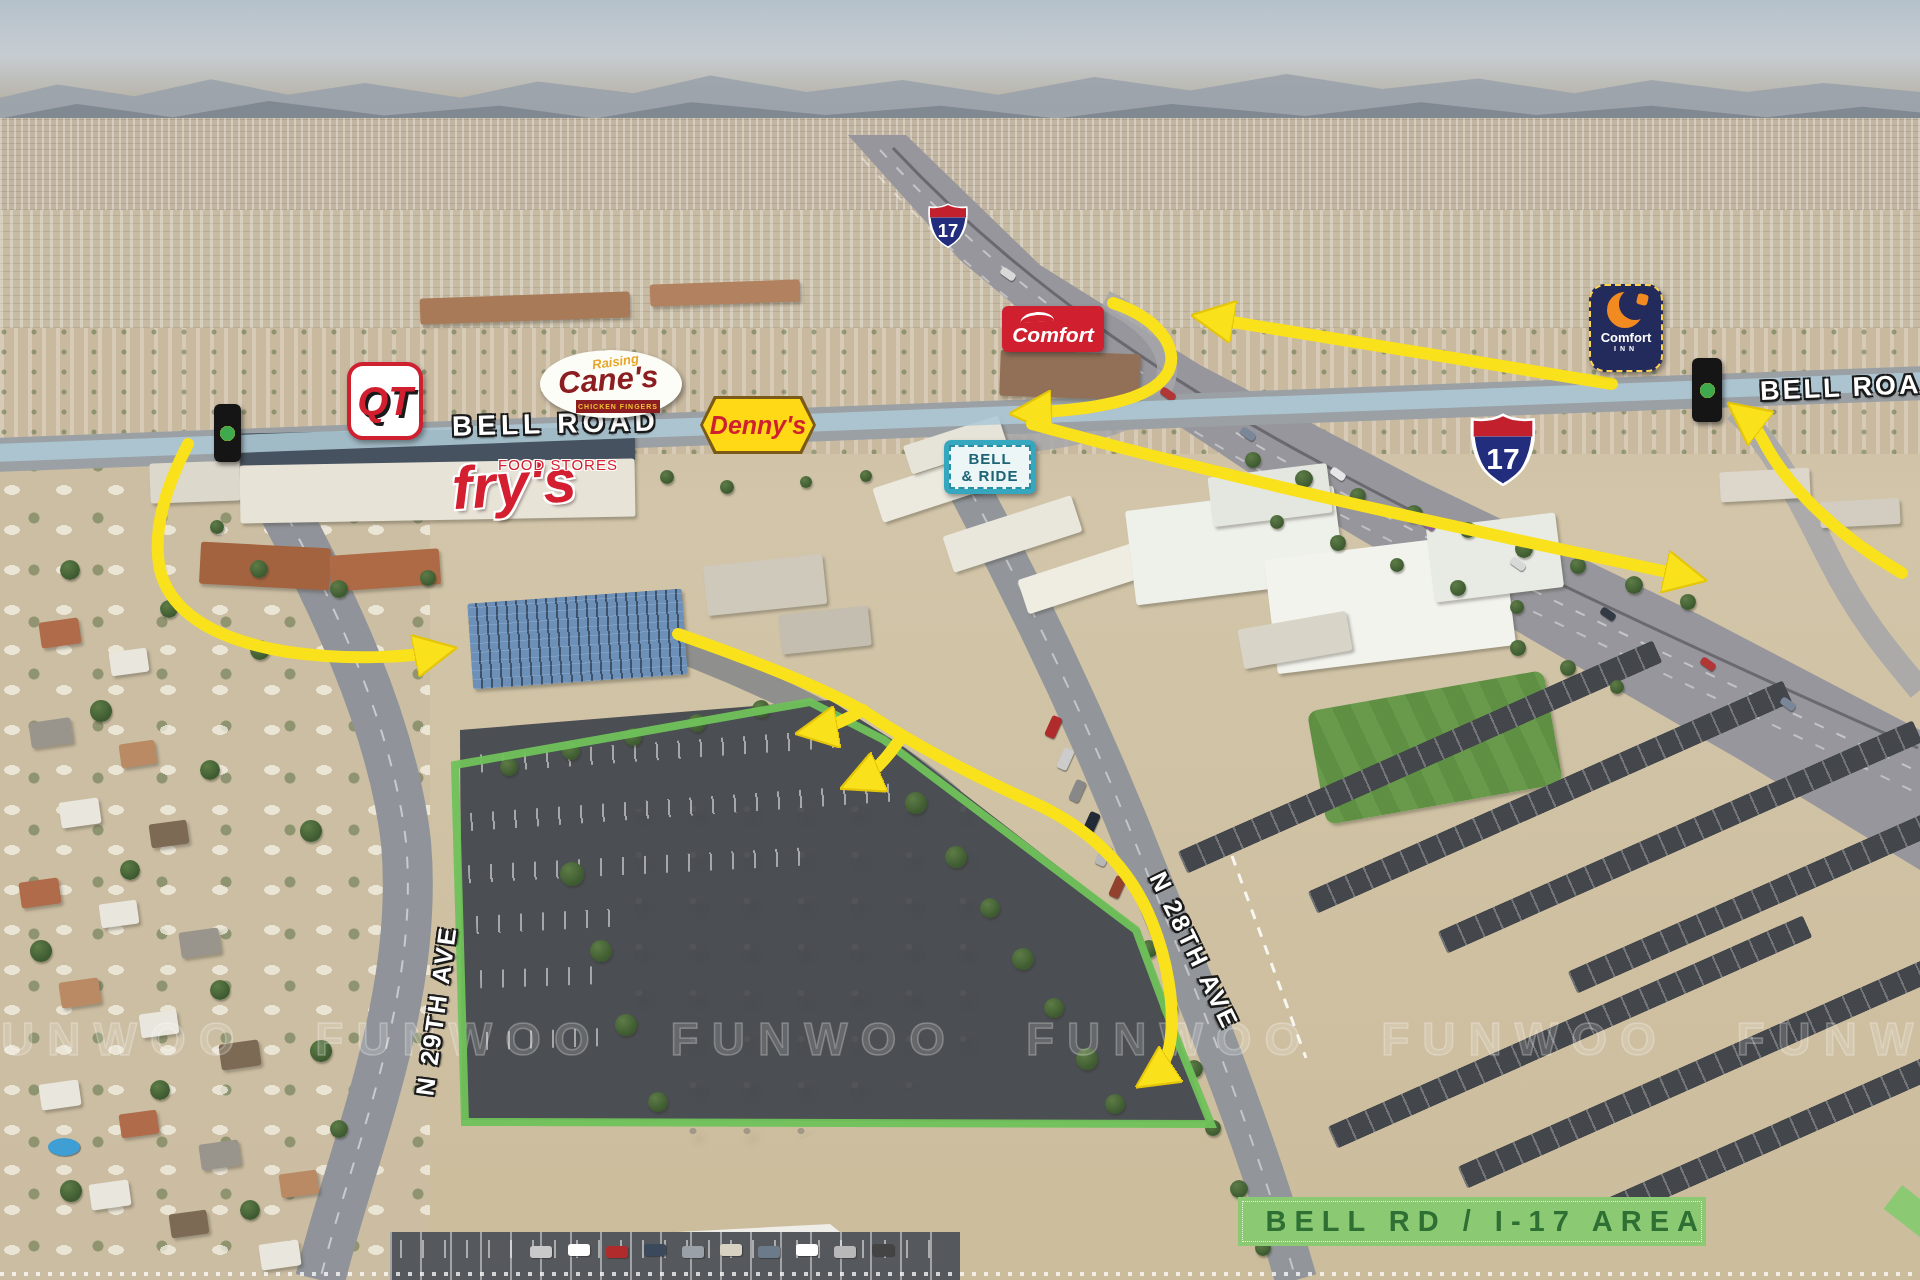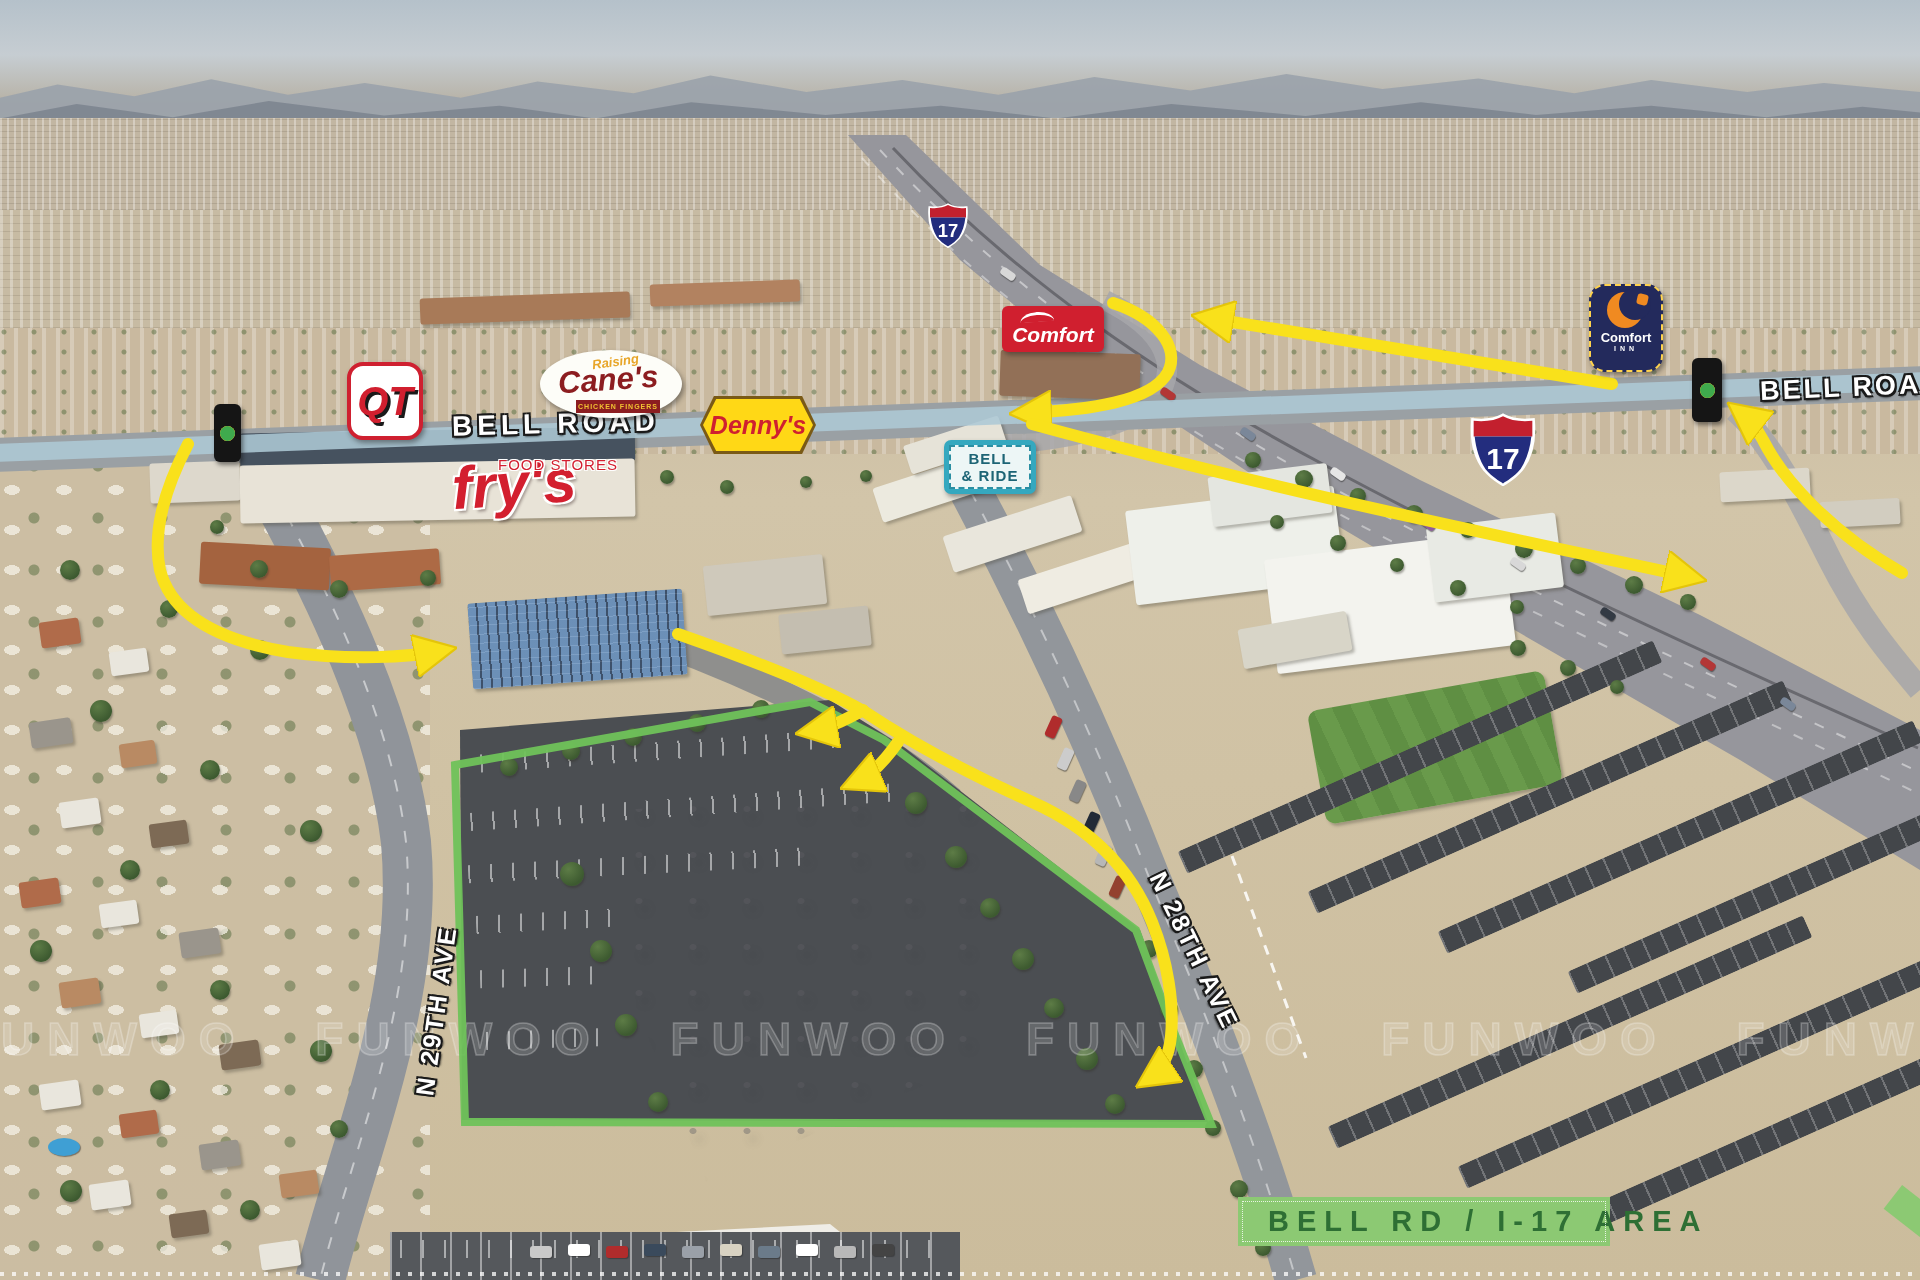--- a/index.html
+++ b/index.html
@@ -91,22 +91,22 @@
   #parkride .l{position:static;font-weight:bold;font-size:15px;color:#1d6475;line-height:17px;letter-spacing:1px;}
   .tlight{width:27px;height:58px;background:#151515;border-radius:6px;display:flex;flex-direction:column;
     align-items:center;justify-content:space-around;padding:4px 0;box-shadow:2px 3px 4px rgba(20,20,20,.5);}
   .tlight i{position:static;width:15px;height:15px;border-radius:50%;display:block;}
   .tlight .r{background:#e03a2f;} .tlight .y{background:#f5c818;} .tlight .g{background:#3faa4d;}
   #tl-left{left:214px;top:404px;}
   #tl-right{left:1692px;top:358px;width:30px;height:64px;}
   .shield text{font-family:"Liberation Sans",sans-serif;font-weight:bold;fill:#fff;}
   #shield-top{left:928px;top:203px;width:40px;height:45px;}
   #shield-right{left:1470px;top:413px;width:66px;height:73px;}
-  #banner{left:1238px;top:1197px;width:372px;height:49px;background:#8cc973;z-index:14;
-    display:flex;align-items:center;justify-content:flex-start;padding-left:30px;}
+  #banner{left:1238px;top:1197px;width:468px;height:49px;background:#8cc973;z-index:14;
+    display:flex;align-items:center;justify-content:flex-end;padding-left:30px;}
   #banner:after{content:"";position:absolute;inset:4px;border:1px dotted rgba(255,255,255,.8);}
   #banner .t{position:static;font-weight:bold;font-size:29px;letter-spacing:8px;color:#2e6f34;white-space:nowrap;}
   #corner-green{left:1888px;top:1196px;width:46px;height:30px;background:#8cc973;transform:rotate(38deg);}
 </style>
 </head>
 <body>
 
 <div id="stage">
 
   <div class="ridge1"></div>

